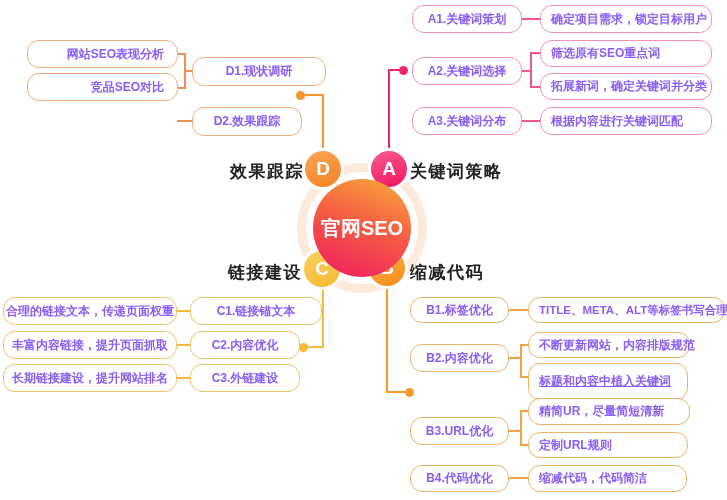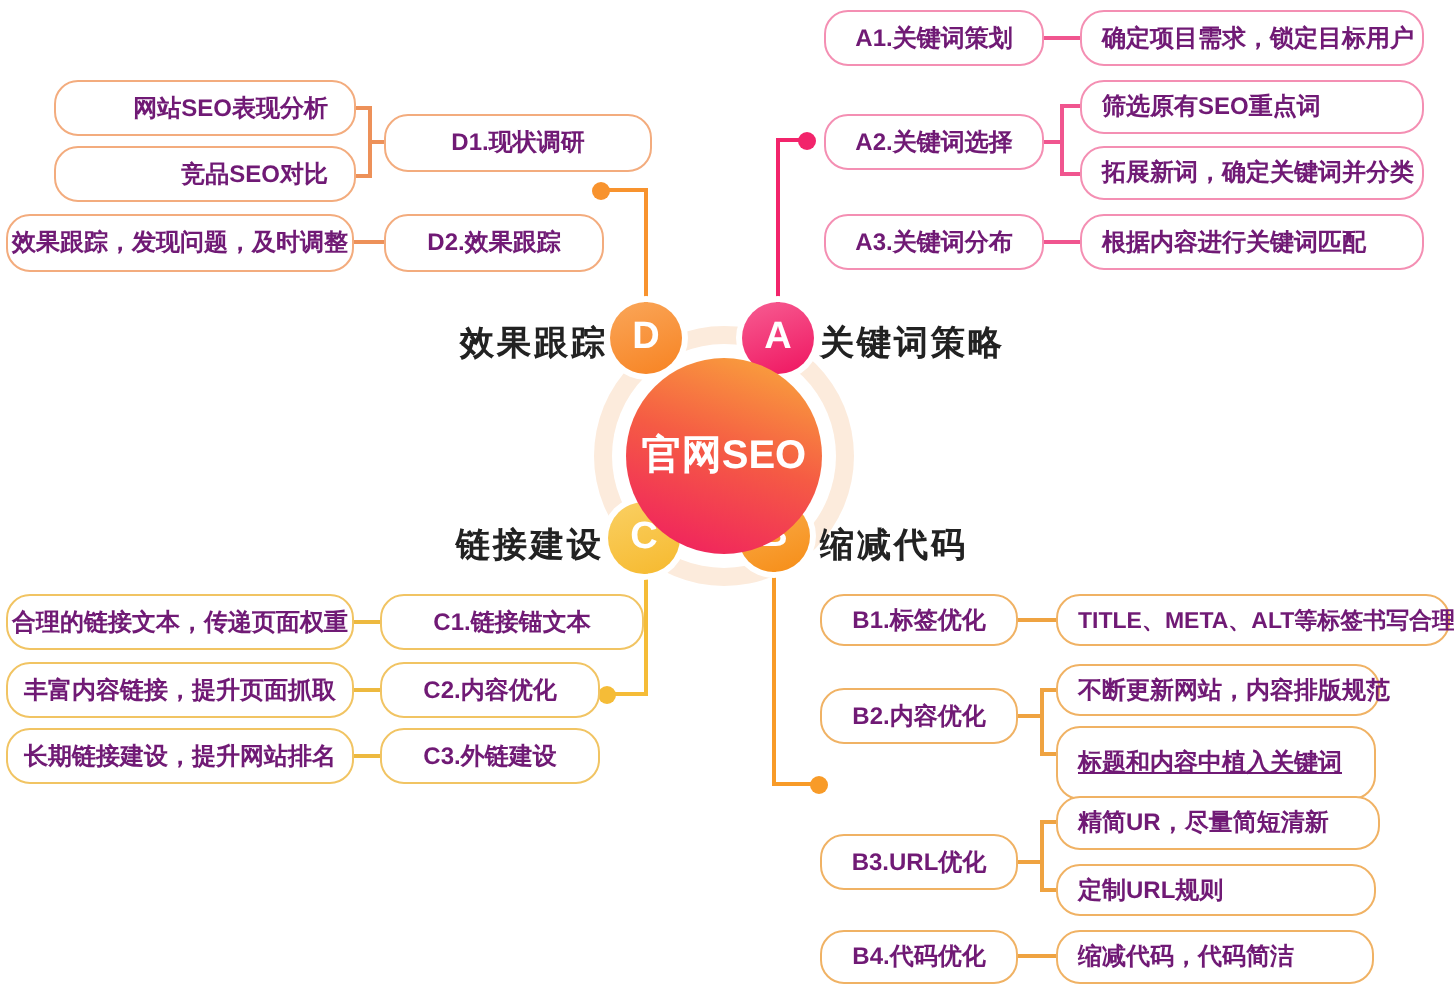--- a/index.html
+++ b/index.html
@@ -3,21 +3,21 @@
 <meta charset="utf-8">
 <style>
   html,body{margin:0;padding:0;background:#fff;}
   .canvas{
     position:relative;width:727px;height:500px;background:#fff;overflow:hidden;
     font-family:"Liberation Sans","DejaVu Sans",sans-serif;
   }
   .box{
     position:absolute;box-sizing:border-box;border:1.5px solid;border-radius:12px;
     background:#fff;display:flex;align-items:center;justify-content:center;
-    font-size:12px;font-weight:bold;color:#701a75;white-space:nowrap;
+    font-size:12px;font-weight:bold;color:#8b5cf6;white-space:nowrap;
   }
   .bd-d{border-color:#F3AC7E;}
   .bd-a{border-color:#F48FB3;}
   .bd-c{border-color:#F1C463;}
   .bd-b{border-color:#F0B264;}
   .align-right{justify-content:flex-end;padding-right:13px;border-radius:12px;}
   .align-left{justify-content:flex-start;padding-left:10px;}
   .line{position:absolute;}
   .ln-d{background:#ED9159;}
   .ln-a{background:#F0558F;}
@@ -98,23 +98,20 @@
   <div class="line ln-bm" style="left:386px;top:284px;width:2px;height:109px;"></div>
   <div class="line ln-bm" style="left:386px;top:391px;width:20px;height:2px;"></div>
   <div class="dot ln-bm" style="left:405px;top:388px;"></div>
 
   <div class="box bd-d align-right" style="left:27px;top:40px;width:151px;height:28px;">
       <span>网站SEO表现分析</span>
     </div>
   <div class="box bd-d align-right" style="left:27px;top:73px;width:151px;height:28px;">
       <span>竞品SEO对比</span>
     </div>
-  <div class="box bd-d" style="left:3px;top:107px;width:174px;height:29px;">
-      <span>效果跟踪，发现问题，及时调整</span>
-    </div>
   <div class="box bd-d" style="left:192px;top:57px;width:134px;height:29px;">
       <span>D1.现状调研</span>
     </div>
   <div class="box bd-d" style="left:192px;top:107px;width:110px;height:29px;">
       <span>D2.效果跟踪</span>
     </div>
 
   <div class="box bd-a" style="left:412px;top:5px;width:110px;height:28px;">
       <span>A1.关键词策划</span>
     </div>

